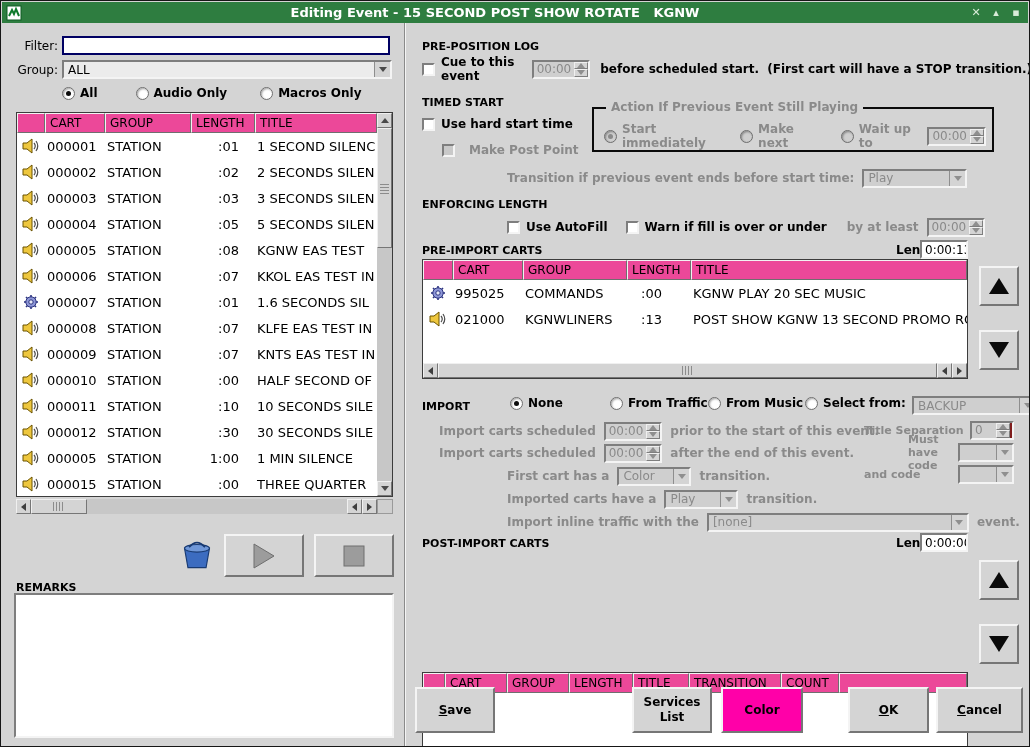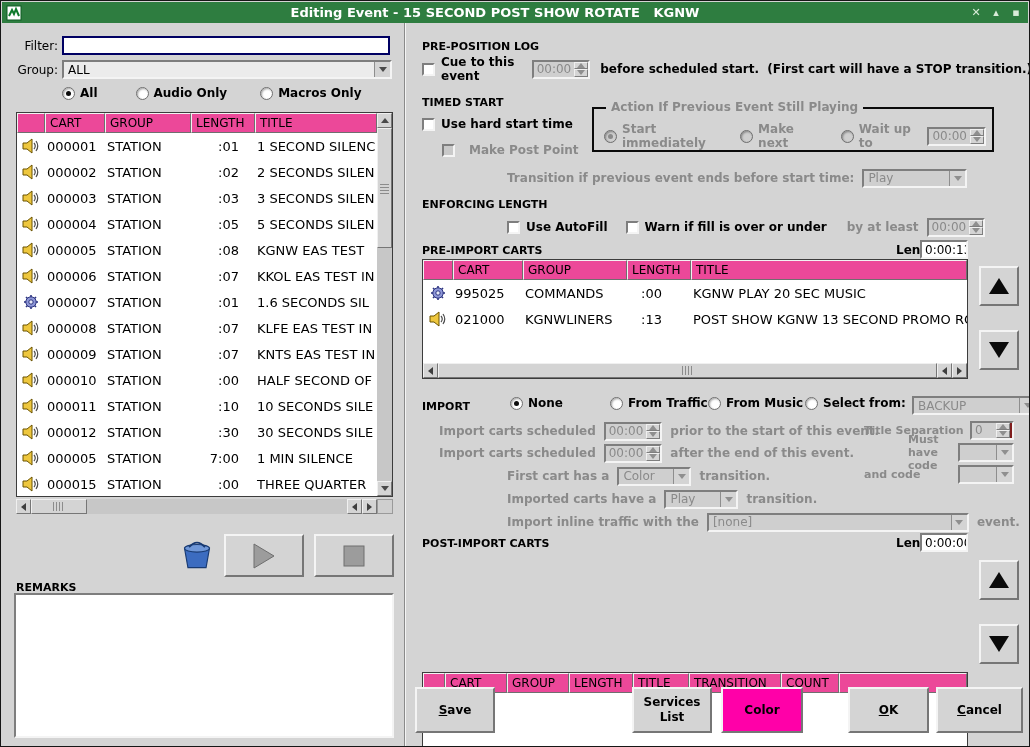--- a/index.html
+++ b/index.html
@@ -287,21 +287,21 @@
               <div class="tr">
                 <span class="td c0">
 <svg width="18" height="16" viewBox="0 0 18 16">
                     <polygon points="1,5 5,5 10,1 10,15 5,11 1,11" fill="#eec73e" stroke="#6b5300" stroke-width="1"></polygon>
                     <path d="M12,5 Q14.5,8 12,11" stroke="#4a4a4a" fill="none" stroke-width="1.2"></path>
                     <path d="M14,3 Q17.5,8 14,13" stroke="#4a4a4a" fill="none" stroke-width="1.2"></path>
                   </svg>
 </span>
                 <span class="td c1">000005</span>
                 <span class="td c2">STATION</span>
-                <span class="td c3">7:00</span>
+                <span class="td c3">1:00</span>
                 <span class="td c4">1 MIN SILENCE</span>
               </div>
               <div class="tr">
                 <span class="td c0">
 <svg width="18" height="16" viewBox="0 0 18 16">
                     <polygon points="1,5 5,5 10,1 10,15 5,11 1,11" fill="#eec73e" stroke="#6b5300" stroke-width="1"></polygon>
                     <path d="M12,5 Q14.5,8 12,11" stroke="#4a4a4a" fill="none" stroke-width="1.2"></path>
                     <path d="M14,3 Q17.5,8 14,13" stroke="#4a4a4a" fill="none" stroke-width="1.2"></path>
                   </svg>
 </span>

